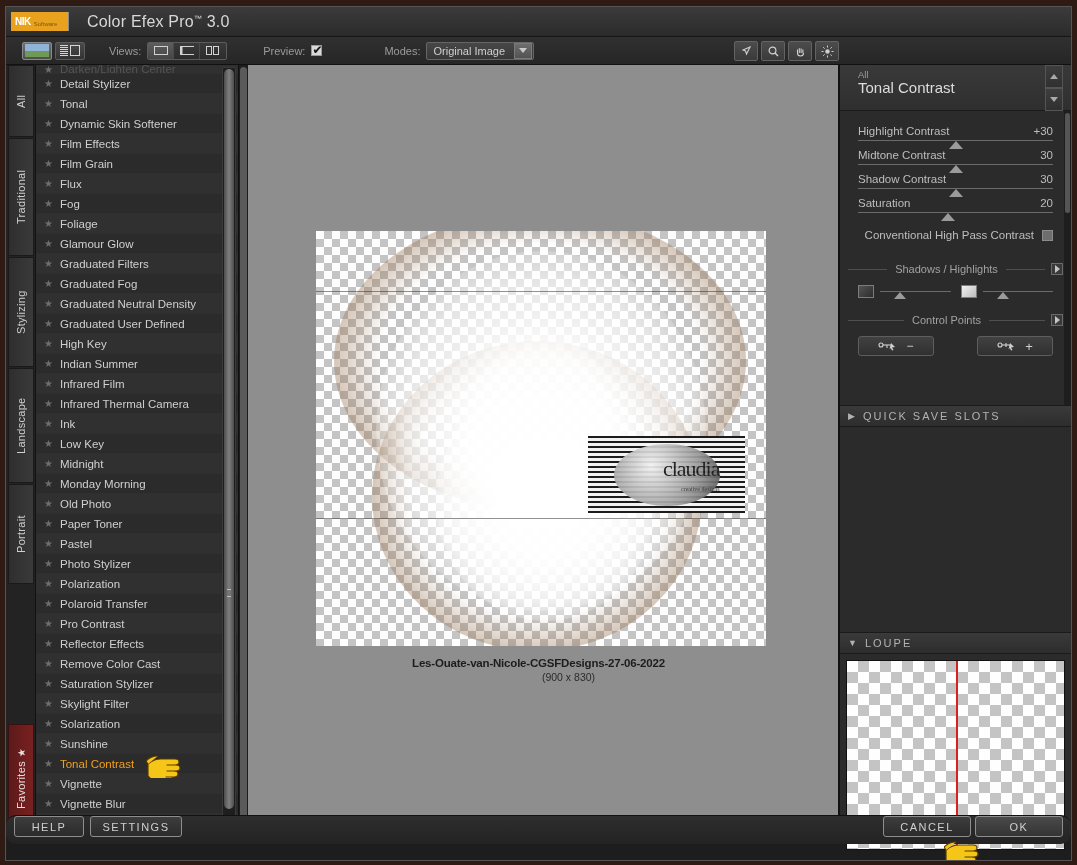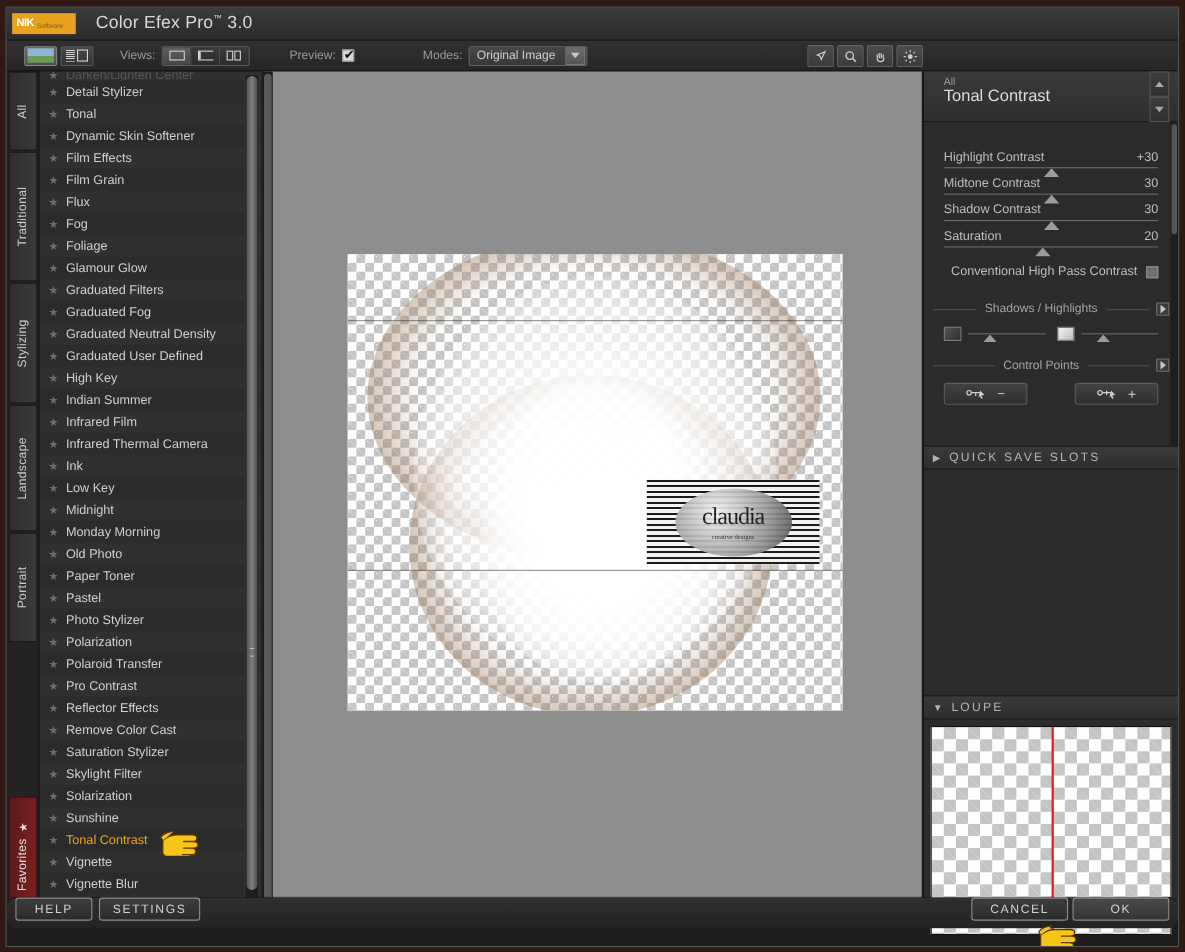--- a/index.html
+++ b/index.html
@@ -187,21 +187,21 @@
   }
   .hline{ position:absolute; left:0; right:0; height:1px; background:rgba(60,55,50,.55); }
   #wm{
     position:absolute; left:272px; top:205px; width:157px; height:77px;
     background:repeating-linear-gradient(to bottom,#1c1c1c 0px,#1c1c1c 2px,#f2f2f2 2px,#f2f2f2 5px);
     display:flex; align-items:center; justify-content:center;
   }
   #wm .globe{
     width:106px;height:62px;border-radius:50%;
     background:radial-gradient(circle at 35% 35%, #f2f2f2, #9a9a9a 60%, #4a4a4a 100%);
-    display:flex;align-items:center;justify-content:center;flex-direction:column;
+    display:flex;align-items:flex-end;justify-content:center;flex-direction:column;
     opacity:.92;
   }
   #wm .nm{ font-family:"Liberation Serif",serif; font-size:22px; color:#1a1a1a; letter-spacing:-1px; line-height:1;}
   #wm .sub{ font-family:"Liberation Serif",serif; font-size:6px; color:#2a2a2a; margin-top:6px;}
   #caption{
     position:absolute; left:0; right:0; top:592px; text-align:center;
   }
   #capname{ color:#1d1d1d; font-size:11.5px; font-weight:bold; letter-spacing:-.2px;}
   #capdim{ color:#2c2c2c; font-size:10.5px; margin-top:2px; padding-left:60px;}
 
@@ -594,40 +594,44 @@
         <div class="hline" style="top:60px;"></div>
         <div class="hline" style="top:287px;"></div>
         <div id="wm">
           <div class="globe">
             <div class="nm">claudia</div>
             <div class="sub">creative designs</div>
           </div>
         </div>
       </div>
     </div>
+    <div id="caption">
+      <div id="capname">Les-Ouate-van-Nicole-CGSFDesigns-27-06-2022</div>
+      <div id="capdim">(900 x 830)</div>
+    </div>
   </div>
 
   <div id="rightpanel">
     <div id="rp-header">
       <div id="rp-cat">All</div>
       <div id="rp-title">Tonal Contrast</div>
       <div id="rp-spin">
         <div>
               <i class="caret-up"></i>
             </div>
         <div>
               <i class="caret-dn2"></i>
             </div>
       </div>
     </div>
     <div id="rpscroll">
           <div class="th"></div>
         </div>
 
-    <div id="sliders" style="margin-top: 26px;">
+    <div id="sliders" style="margin-top: 14px;">
           <div class="slider-block">
             <div class="srow">
               <span class="sname">Highlight Contrast</span>
               <span class="sval">+30</span>
             </div>
             <div class="strack">
               <i class="sthumb" style="left:calc(50% - 7px);"></i>
             </div>
           </div>
           <div class="slider-block">

